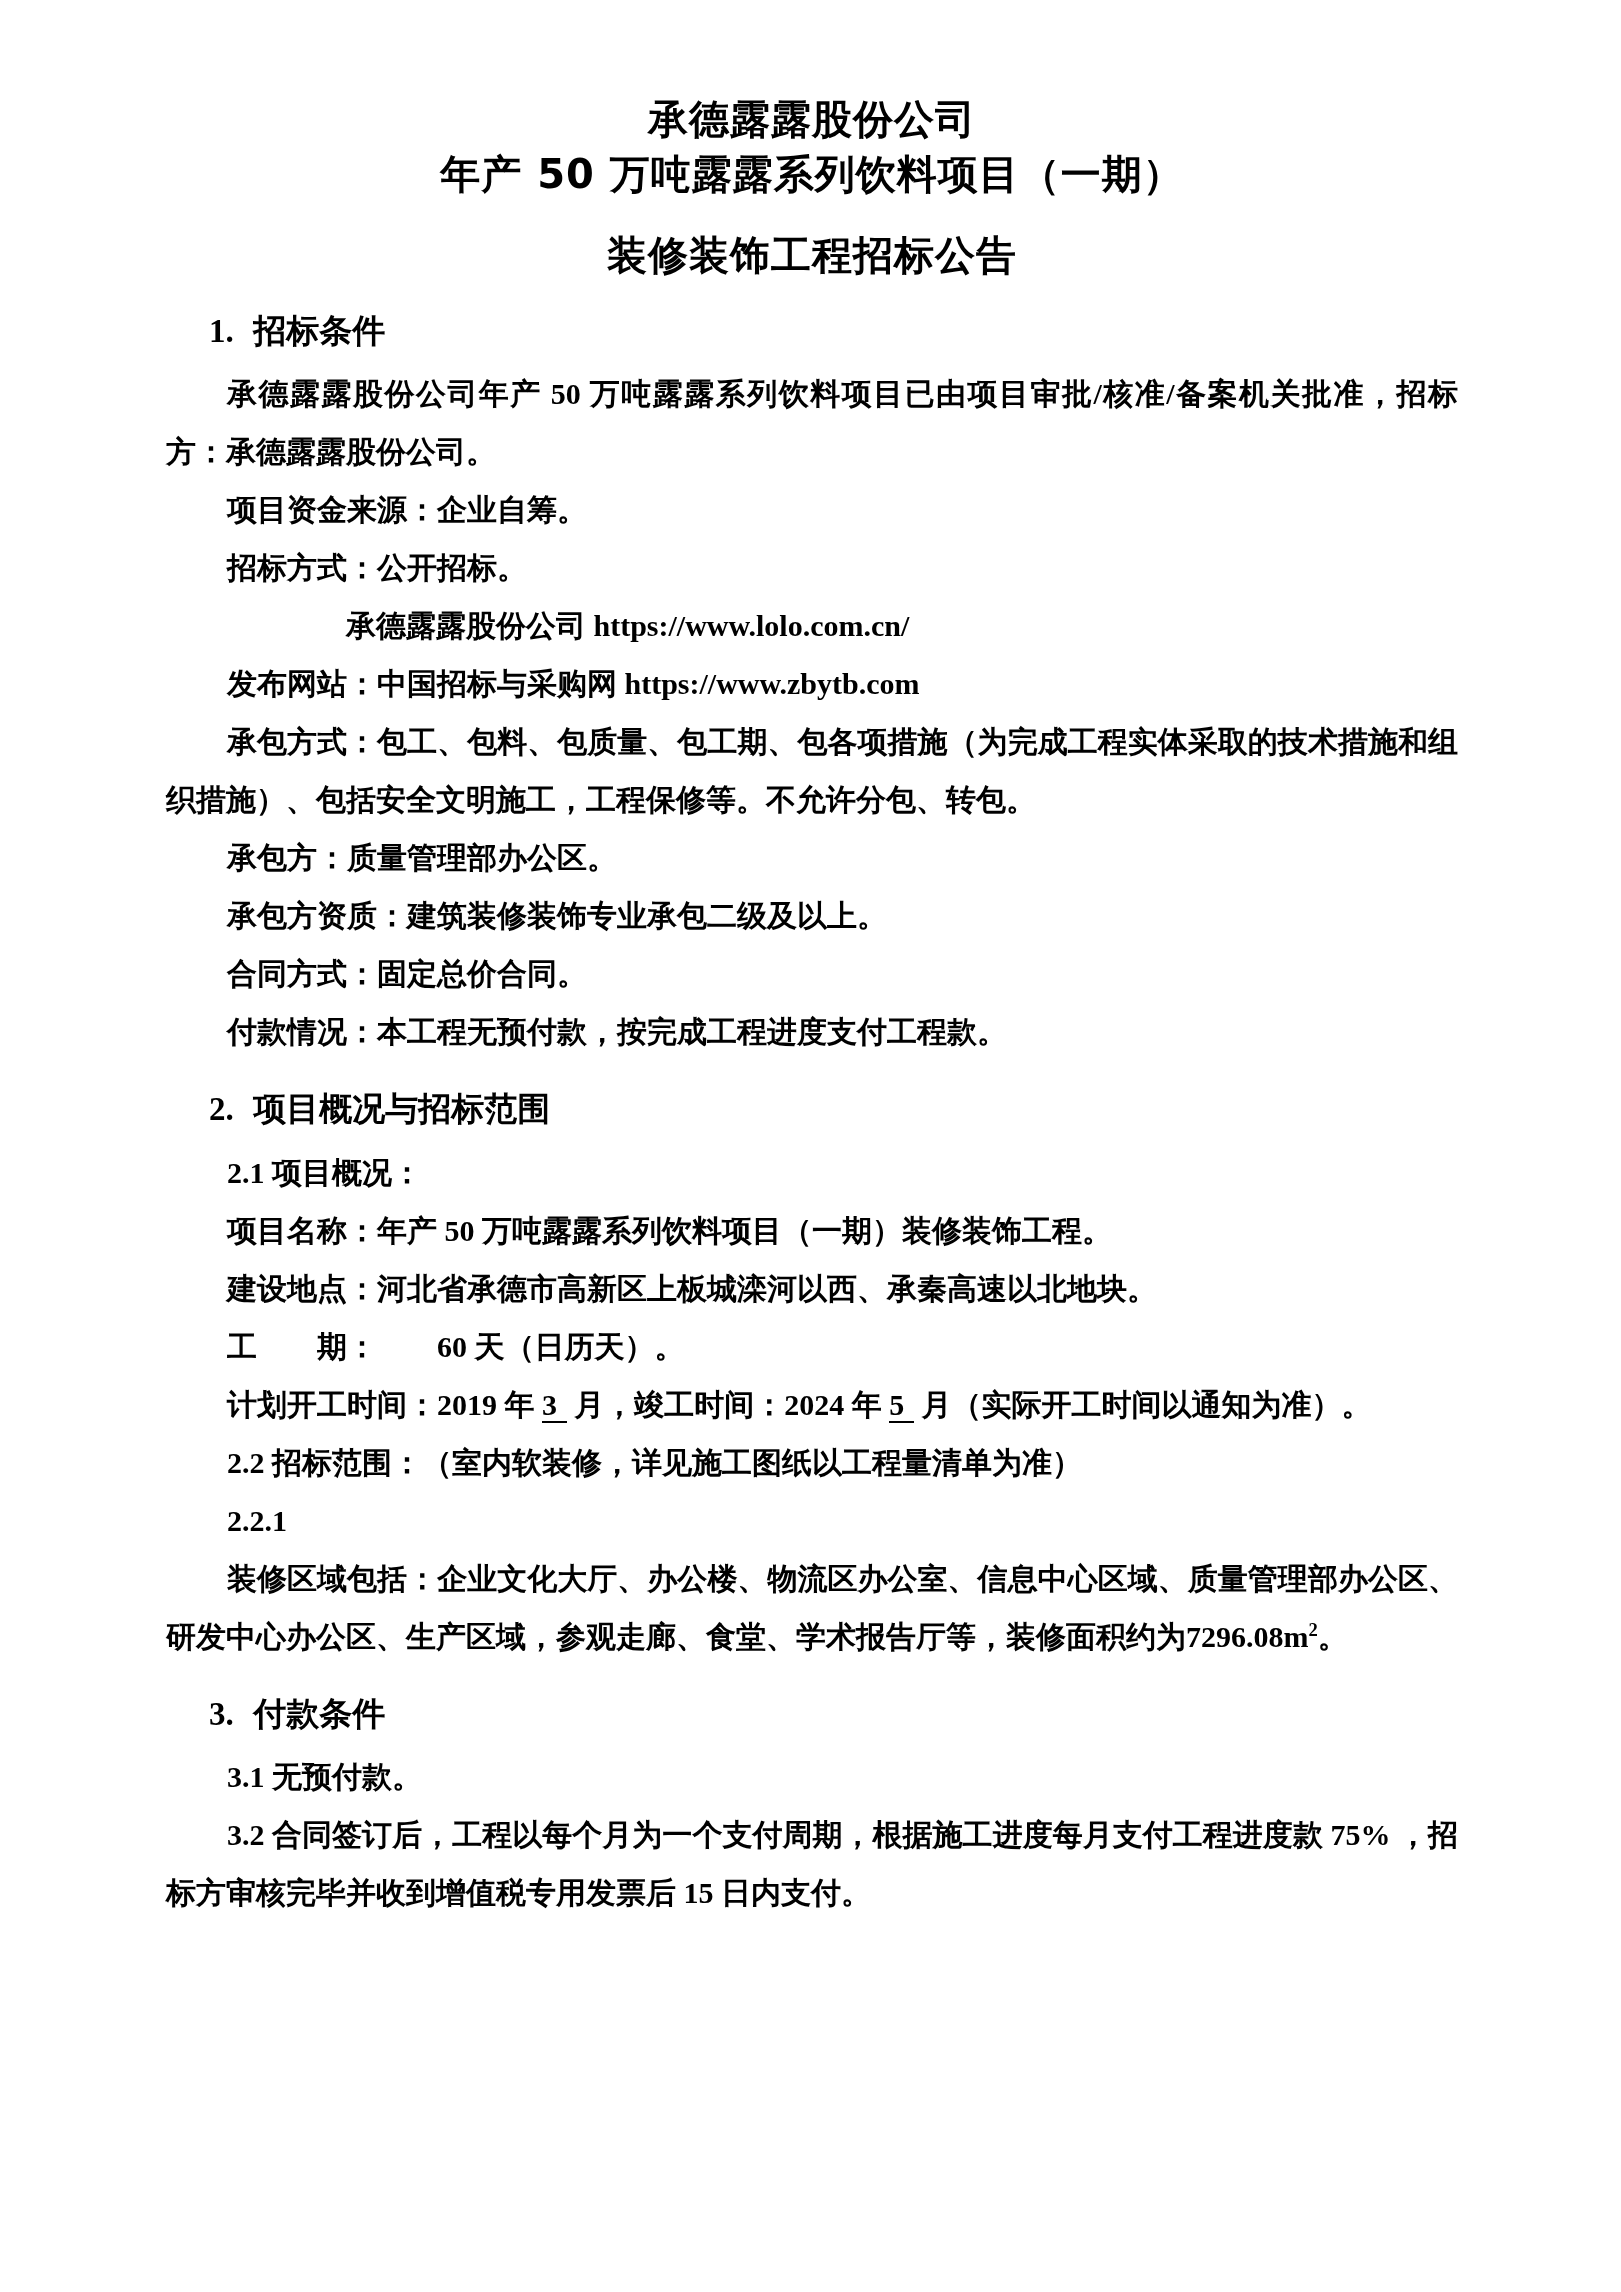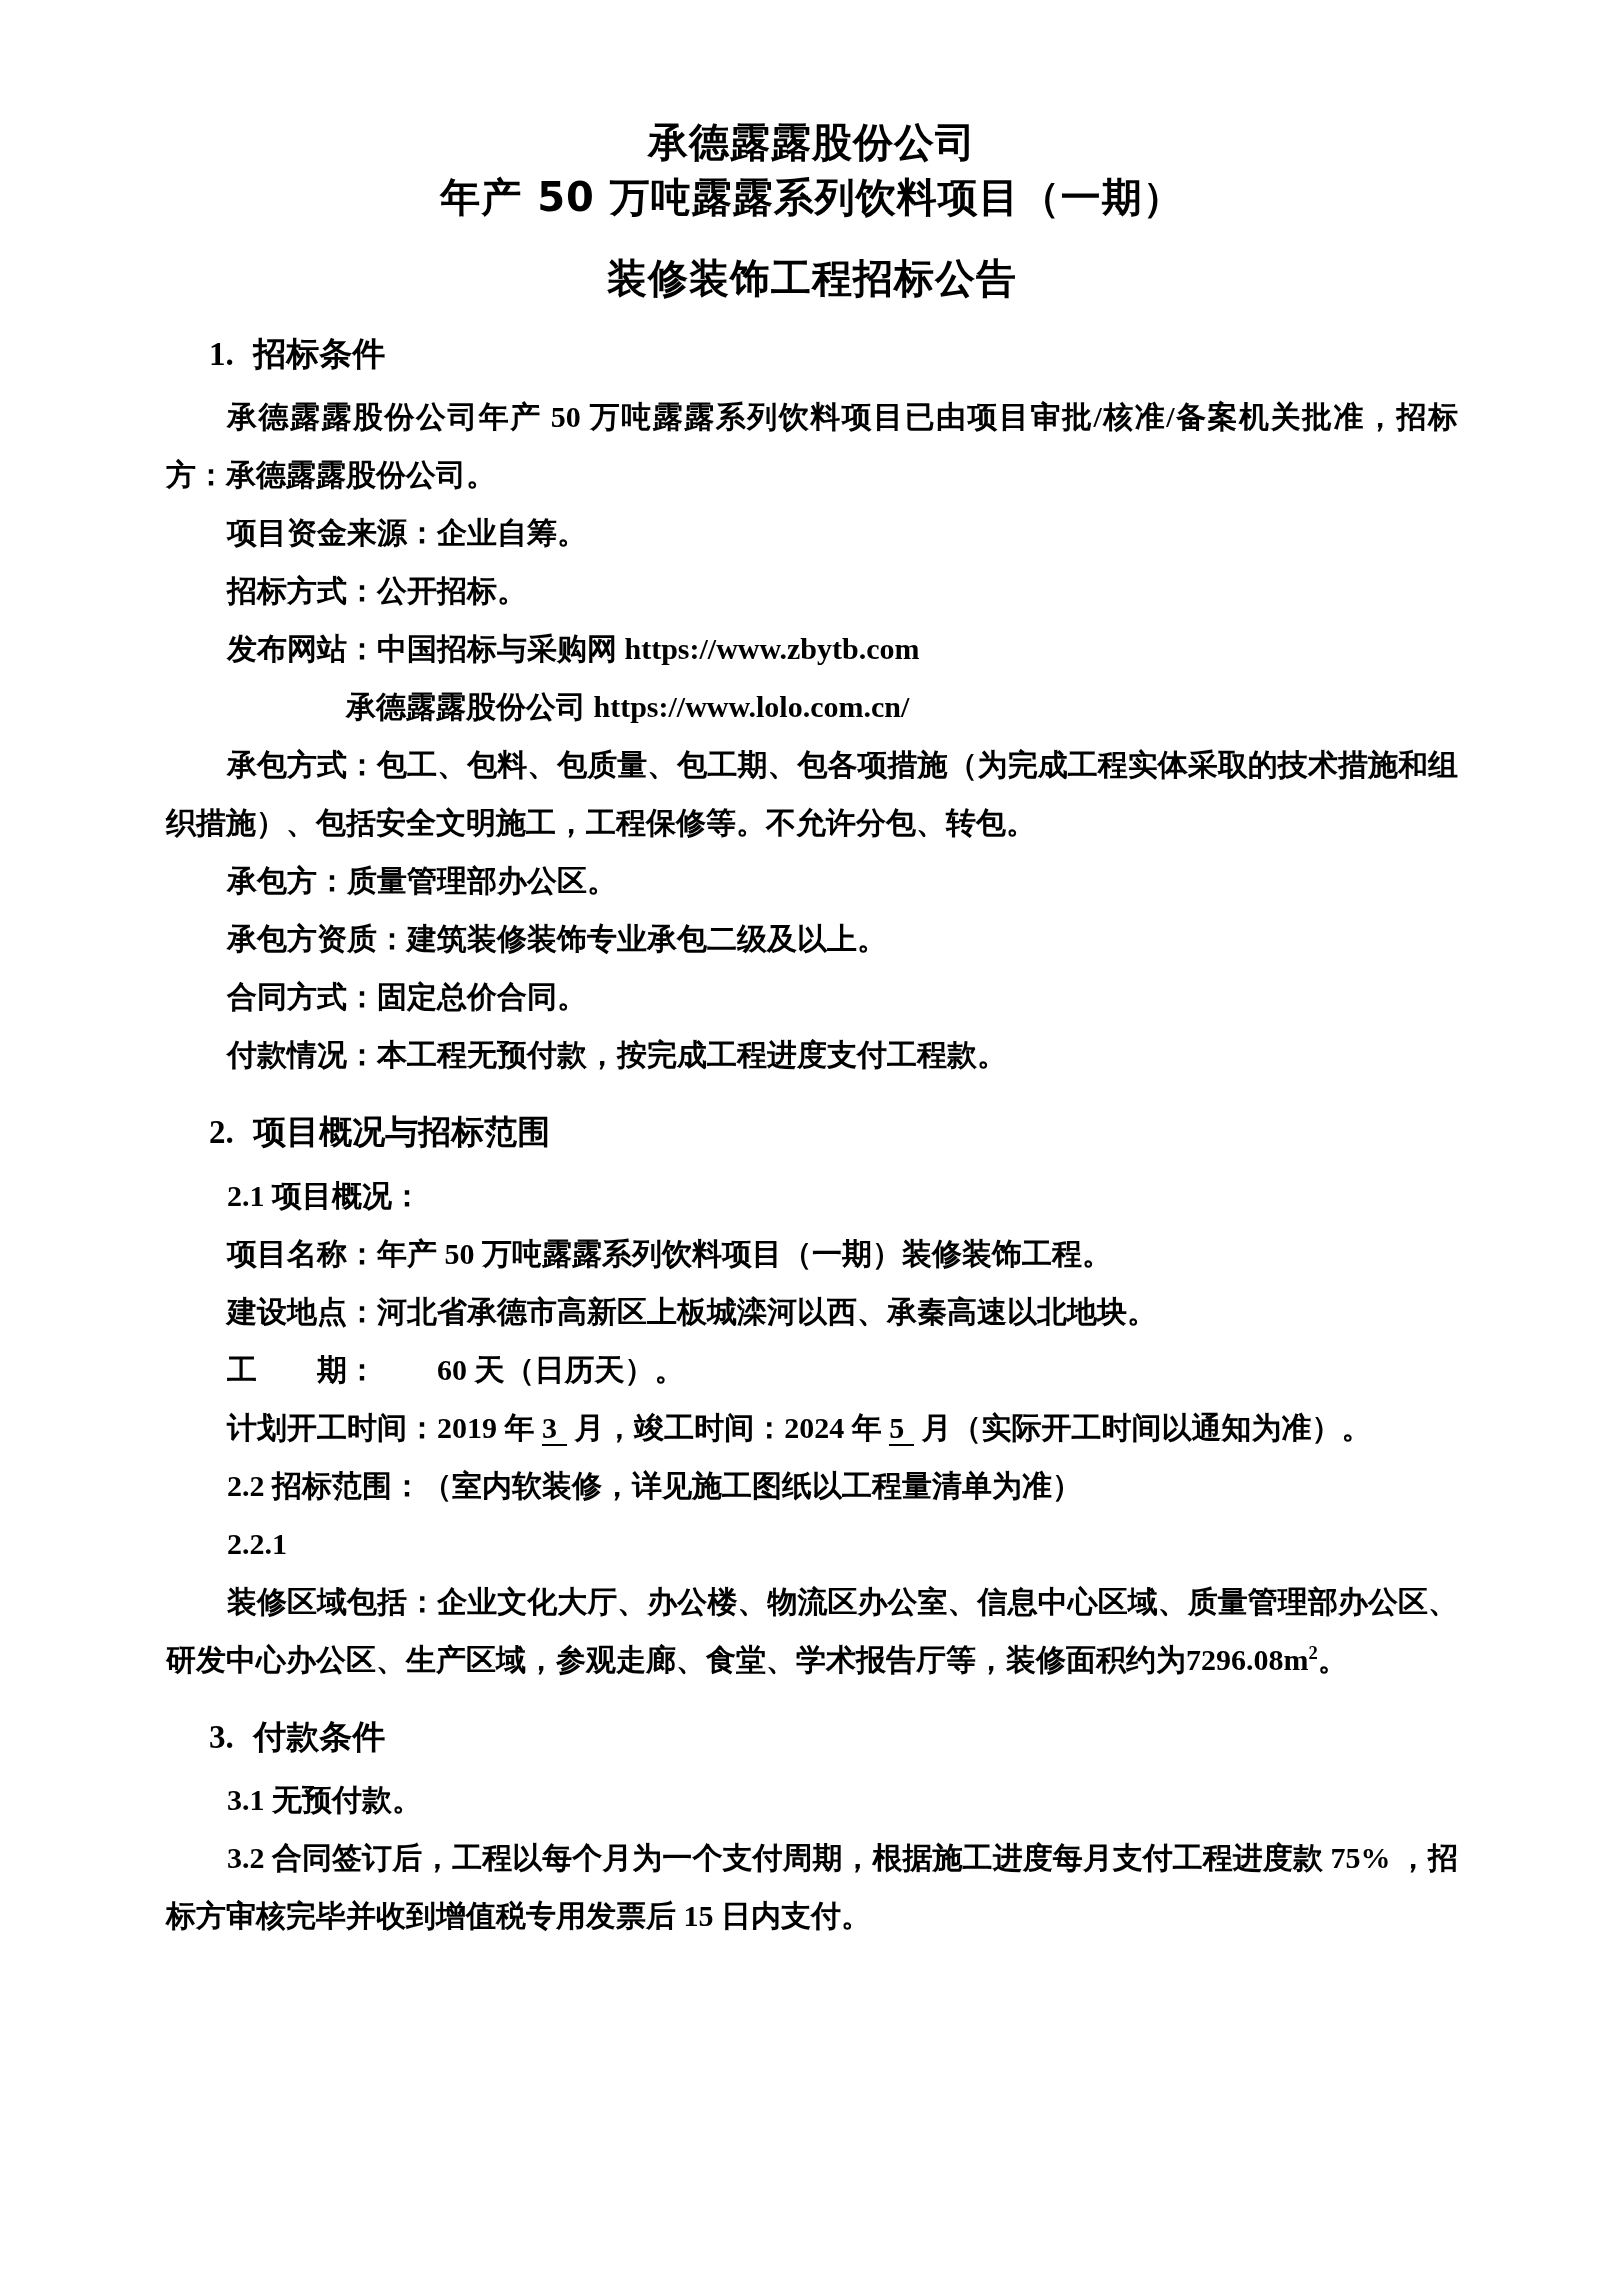--- a/index.html
+++ b/index.html
@@ -8,21 +8,21 @@
     width: 1621px;
     height: 2293px;
     background: #ffffff;
     color: #000000;
     font-family: "Liberation Serif", "DejaVu Serif", serif;
     overflow: hidden;
   }
   .content {
     box-sizing: border-box;
     width: 1621px;
-    padding: 115px 163px 0 166px;
+    padding: 92px 163px 0 166px;
   }
   .title {
     text-align: center;
     font-family: "DejaVu Sans", "Liberation Sans", sans-serif;
     font-weight: 700;
     font-size: 40px;
     line-height: 55px;
     letter-spacing: 1px;
   }
   .title.t3 { margin-top: 26px; }
@@ -67,22 +67,22 @@
     <div class="title t2">年产 50 万吨露露系列饮料项目（一期）</div>
     <div class="title t3">装修装饰工程招标公告</div>
 
     <div class="sec-heading">
       <span class="num">1.</span><span>招标条件</span>
     </div>
 
     <p class="body indent">承德露露股份公司年产 50 万吨露露系列饮料项目已由项目审批/核准/备案机关批准，招标方：承德露露股份公司。</p>
     <p class="body indent">项目资金来源：企业自筹。</p>
     <p class="body indent">招标方式：公开招标。</p>
+    <p class="body indent2">承德露露股份公司 https://www.lolo.com.cn/</p>
     <p class="body indent">发布网站：中国招标与采购网 https://www.zbytb.com</p>
-    <p class="body indent2">承德露露股份公司 https://www.lolo.com.cn/</p>
     <p class="body indent">承包方式：包工、包料、包质量、包工期、包各项措施（为完成工程实体采取的技术措施和组织措施）、包括安全文明施工，工程保修等。不允许分包、转包。</p>
     <p class="body indent">承包方：质量管理部办公区。</p>
     <p class="body indent">承包方资质：建筑装修装饰专业承包二级及以上。</p>
     <p class="body indent">合同方式：固定总价合同。</p>
     <p class="body indent">付款情况：本工程无预付款，按完成工程进度支付工程款。</p>
 
     <div class="sec-heading">
       <span class="num">2.</span><span>项目概况与招标范围</span>
     </div>
 

